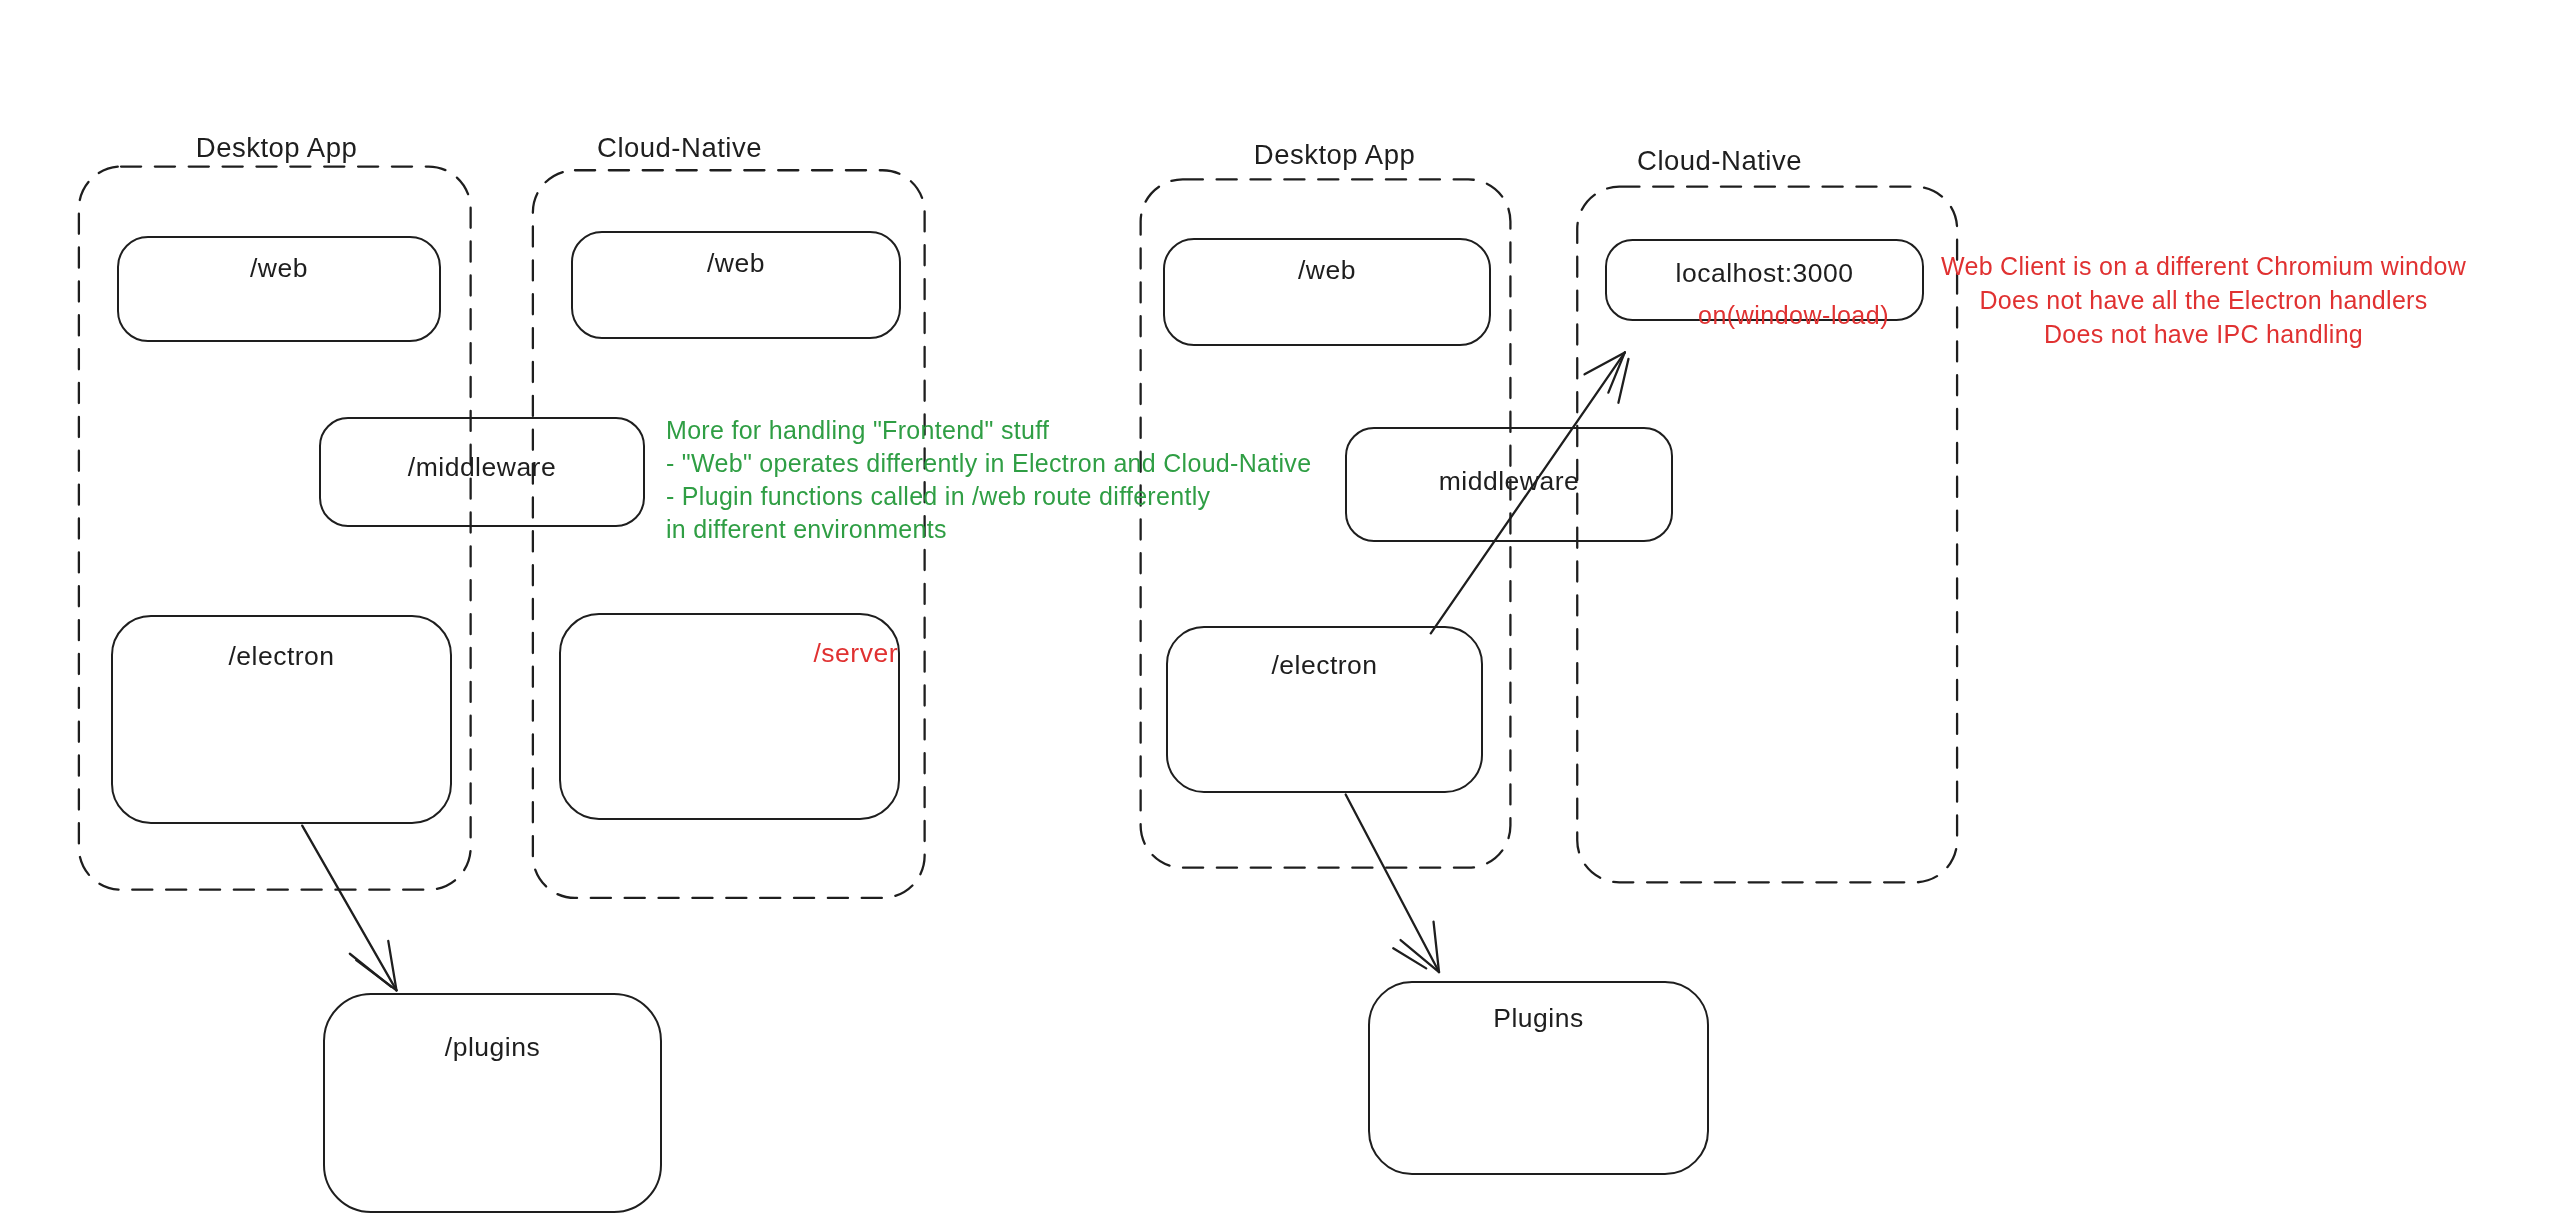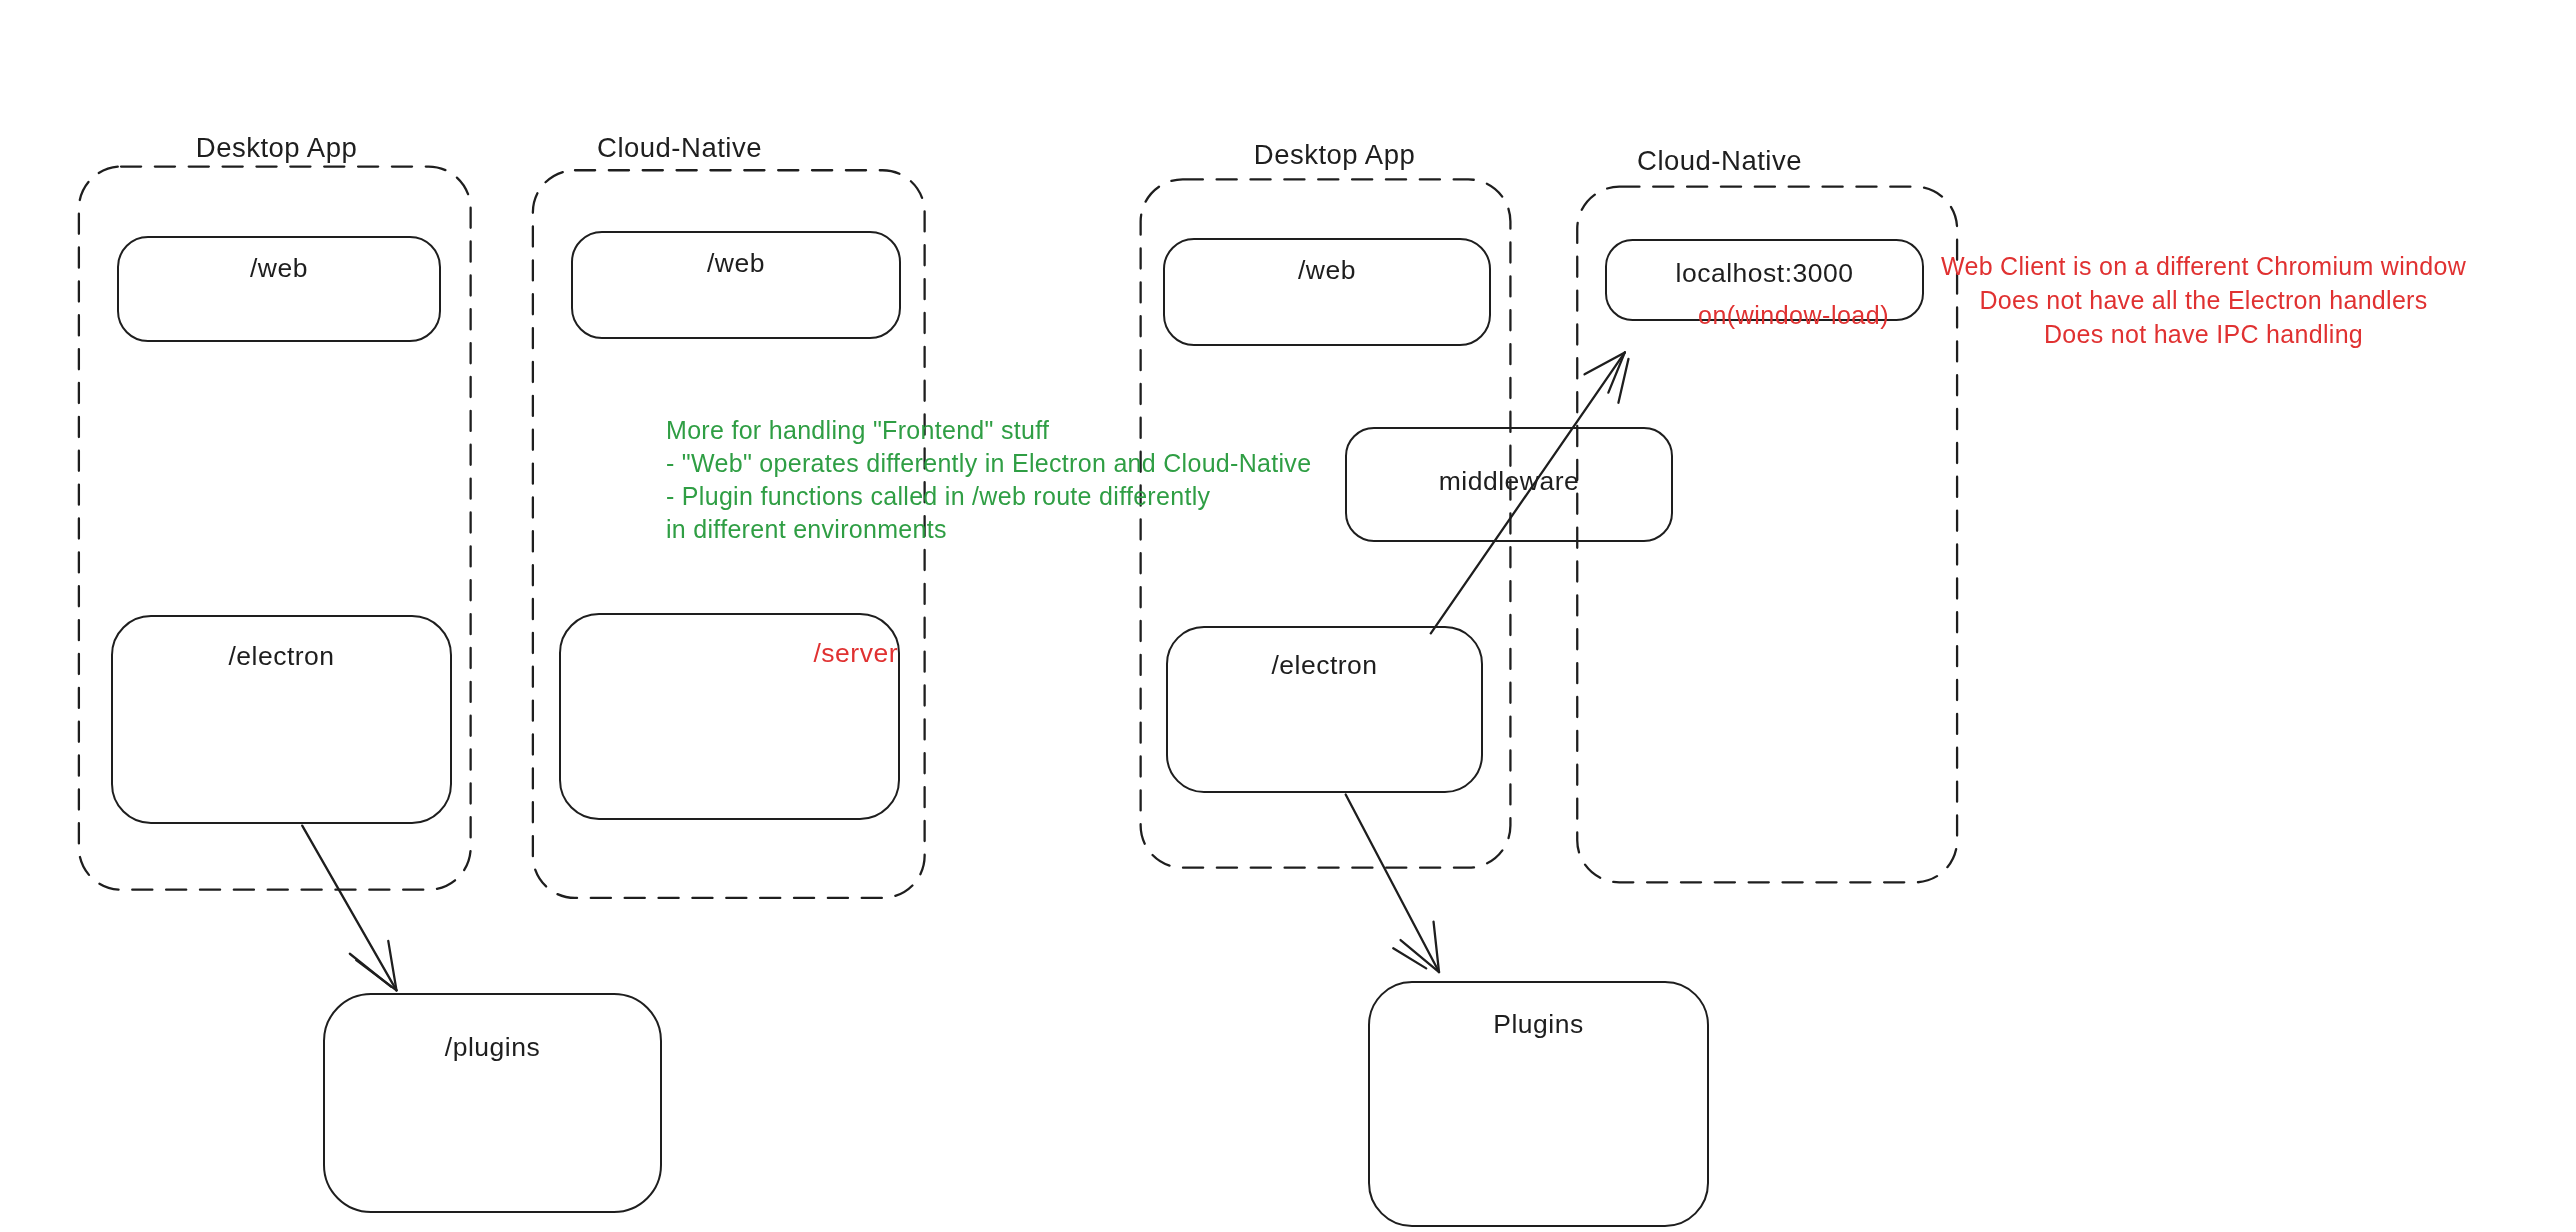--- a/index.html
+++ b/index.html
@@ -105,20 +105,23 @@
   <div class="group-label" style="left:1573px; top:145px;">Cloud-Native</div>
 
   <div class="node" style="left:117px; top:236px; width:324px; height:106px; border-radius:31px; padding-top:14.6px;">
     <span class="lbl">/web</span>
   </div>
 
   <div class="node" style="left:571px; top:231px; width:330px; height:108px; border-radius:31px; padding-top:14.6px;">
     <span class="lbl">/web</span>
   </div>
 
+  <div class="node" style="left:319px; top:417px; width:326px; height:110px; border-radius:29px; padding-top:33px;">
+    <span class="lbl">/middleware</span>
+  </div>
 
   <div class="node" style="left:111px; top:615px; width:341px; height:209px; border-radius:40px; padding-top:24px;">
     <span class="lbl">/electron</span>
   </div>
 
   <div class="node" style="left:323px; top:993px; width:339px; height:220px; border-radius:48px; padding-top:37px;">
     <span class="lbl">/plugins</span>
   </div>
 
   <div class="node" style="left:559px; top:613px; width:341px; height:207px; border-radius:40px; padding-top:23px;">
@@ -142,21 +145,21 @@
   </div>
 
   <div class="node" style="left:1345px; top:427px; width:328px; height:115px; border-radius:29px; padding-top:37px;">
     <span class="lbl">middleware</span>
   </div>
 
   <div class="node" style="left:1166px; top:626px; width:317px; height:167px; border-radius:38px; padding-top:22px;">
     <span class="lbl">/electron</span>
   </div>
 
-  <div class="node" style="left:1368px; top:981px; width:341px; height:246px; border-radius:44px; padding-top:26px;">
+  <div class="node" style="left:1368px; top:981px; width:341px; height:194px; border-radius:44px; padding-top:20px;">
     <span class="lbl">Plugins</span>
   </div>
 
   <div class="note note-red" style="left:1941px; top:249px; line-height:34px;text-align:center;">
     <div>Web Client is on a different Chromium window</div>
     <div>Does not have all the Electron handlers</div>
     <div>Does not have IPC handling</div>
   </div>
 
 </div>

